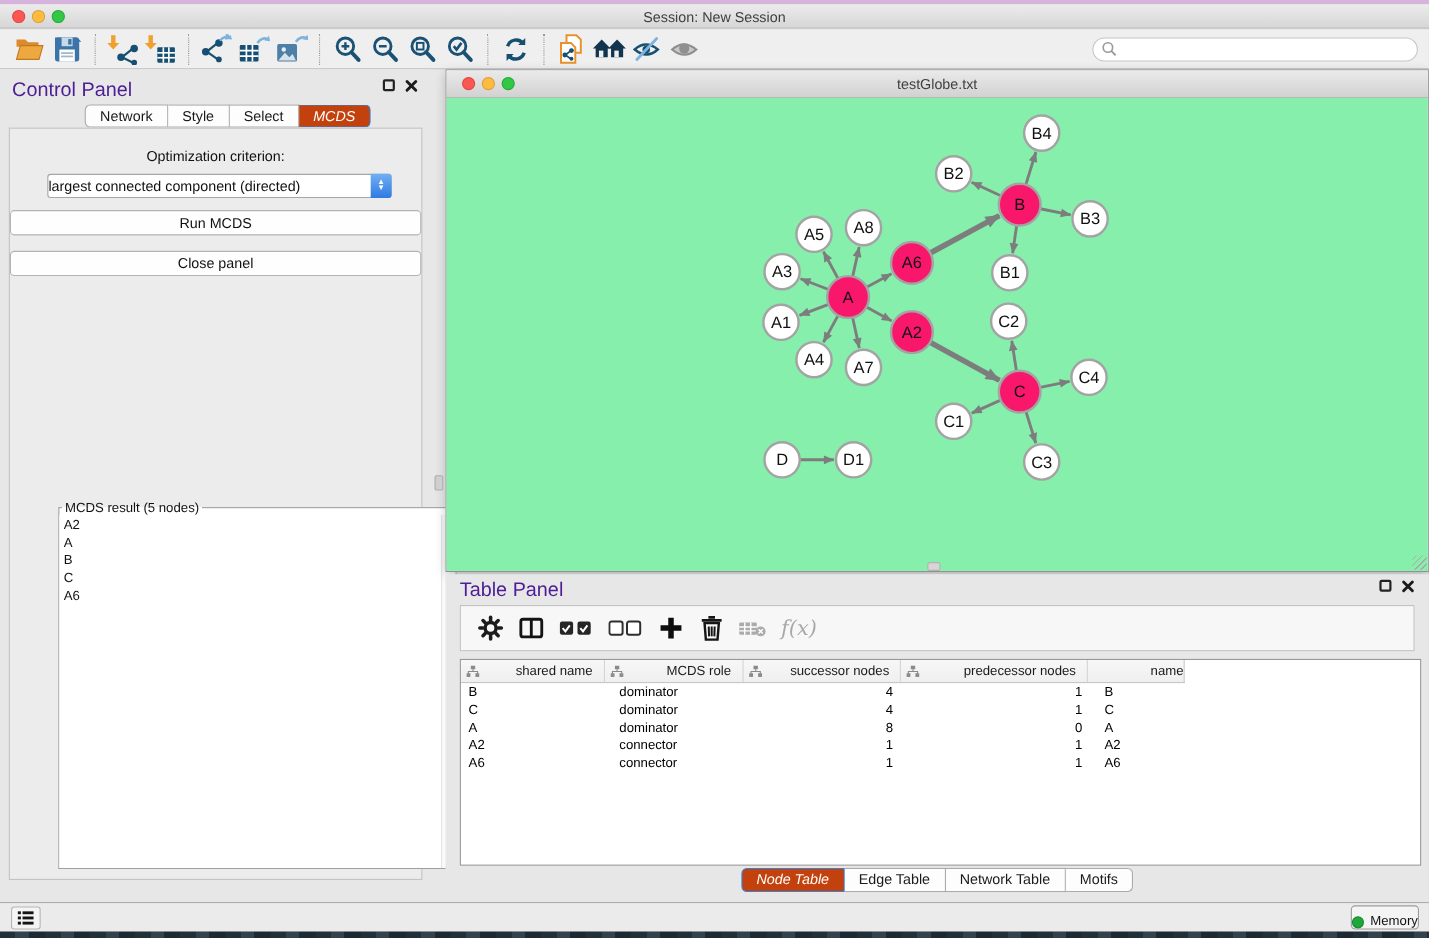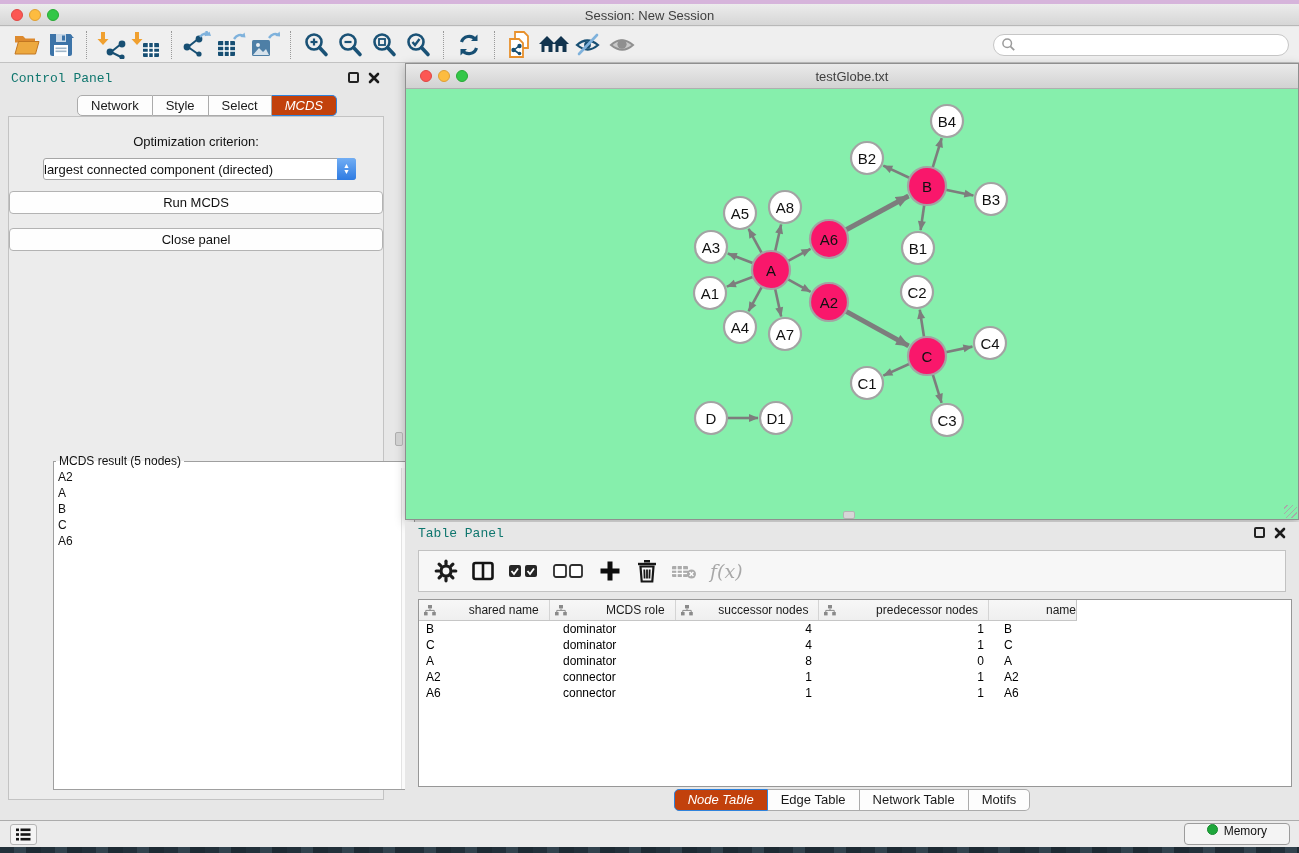--- a/index.html
+++ b/index.html
@@ -25,21 +25,21 @@
   
   .toolbar { position:absolute; top:27px; left:0; right:0; height:36px; background:#EFEFEF;
     border-bottom:1px solid #C2C2C2; display:flex; align-items:center; padding:0 10px; }
   .tbtn { width:34px; height:30px; display:flex; align-items:center; justify-content:center; flex:0 0 auto; }
   .tsep { width:1px; height:28px; border-left:1px dotted #9A9A9A; margin:0 8px; flex:0 0 auto; }
   .search-field { margin-left:auto; width:296px; height:22px; background:#fff; border:1px solid #C6C6C6;
     border-radius:11px; display:flex; align-items:center; padding-left:7px; }
   .search-field input { border:none; outline:none; font-size:12px; width:250px; background:transparent; }
 
   
-  .panel-title { font-size:13px; color:#0f766e;font-family:Liberation Mono, monospace; }
+  .panel-title { font-size:18px; color:#4c1d95; }
   .wctl { display:flex; gap:9px; position:absolute; }
   .float-ic { width:11px; height:11px; border:2px solid #222; border-radius:2px; display:inline-block; }
 
   
   .control-panel { position:absolute; left:0; top:63px; width:392px; height:757px; background:#E7E7E7; }
   .cp-title { position:absolute; left:11px; top:8px; }
   .cp-tabs { position:absolute; left:77px; top:32px; display:flex; height:21px; }
   .tab { font-size:13px; padding:2px 13px 3px; background:#FDFDFD; border:1px solid #ABABAB;
     border-left:none; color:#1A1A1A; line-height:15px; }
   .tab:first-child { border-left:1px solid #ABABAB; border-radius:5px 0 0 5px; }
@@ -104,22 +104,22 @@
   .gt-cell { font-size:12px; color:#000; line-height:16px; white-space:nowrap; overflow:hidden; }
 
   .tp-tabs { position:absolute; left:0; right:0; top:267px; display:flex; justify-content:center; height:22px; }
 
   
   .statusbar { position:absolute; left:0; top:820px; width:1299px; height:27px; background:#EBEBEB;
     border-top:1px solid #ACACAC; }
   .list-btn { position:absolute; left:10px; top:3px; width:27px; height:21px; background:#F4F4F4;
     border:1px solid #B5B5B5; border-radius:3px; display:flex; align-items:center; justify-content:center; }
   .mem-btn { position:absolute; right:9px; top:2px; height:22px; background:#F4F4F4;
-    border:1px solid #9C9C9C; border-radius:4px; display:flex; align-items:flex-start; gap:6px;
-    padding:0 22px; font-size:12px; color:#111; }
+    border:1px solid #9C9C9C; border-radius:4px; display:flex; align-items:flex-end; gap:6px;
+    padding:0 0; font-size:12px; color:#111; }
   .mem-dot { width:11px; height:11px; border-radius:50%; background:#1EA73B; border:1px solid #178A2F; }
 </style>
 </head>
 <body>
 
 <div class="screen">
   <div class="desktop-top"></div>
 
   <div class="titlebar">
     <span class="tl red" style="left:11px"></span>

